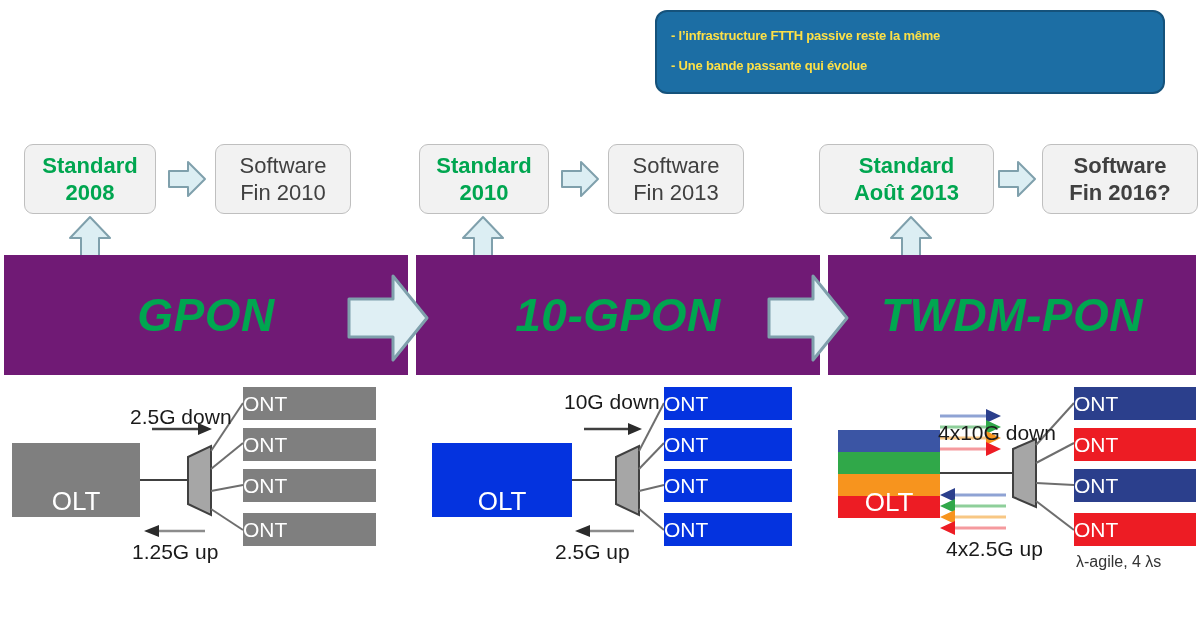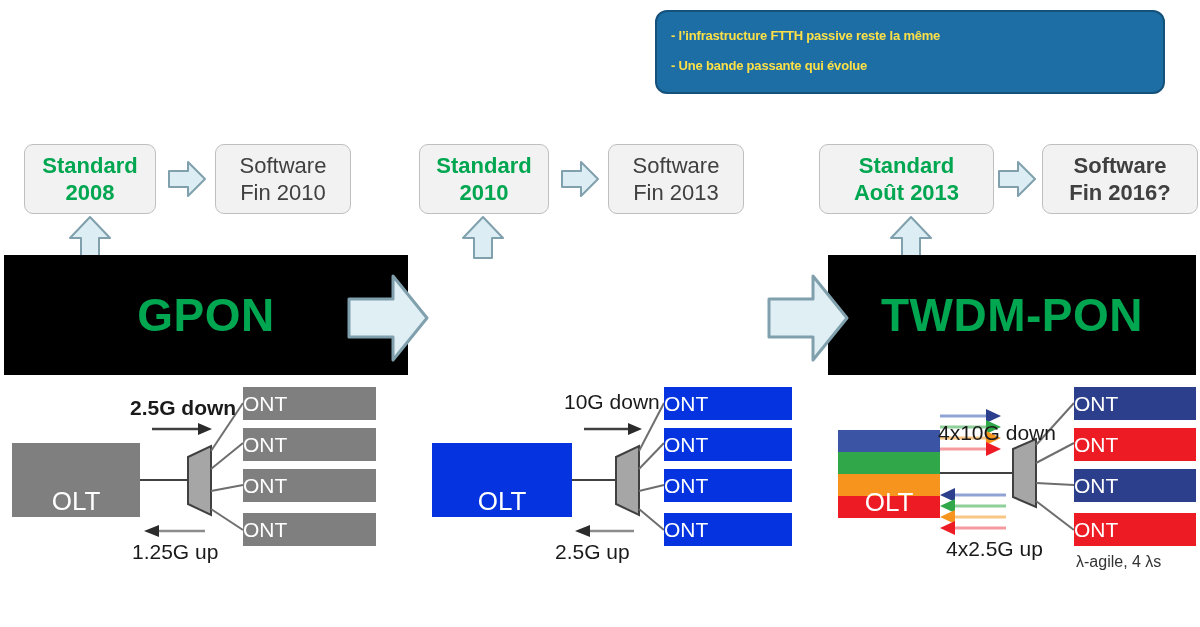--- a/index.html
+++ b/index.html
@@ -24,22 +24,22 @@
   .sw  span{color:#404040;font-size:22px;}
   .sw.bold span{font-weight:bold;}
 
   
   .miniarrow{position:absolute;width:42px;height:42px;}
 
   
   .uparrow{position:absolute;width:46px;height:44px;}
 
   
-  .band{position:absolute;top:255px;height:120px;background:#000000;
-        display:flex;align-items:center;}
+  .band{position:absolute;top:255px;height:120px;background:#701a75;
+        display:flex;align-items:center;font-style:italic;}
   .band .title{width:100%;text-align:center;color:#00A650;font-weight:bold;
                font-size:46px;letter-spacing:0.5px;}
 
   
   .bigarrow{position:absolute;top:272px;width:86px;height:92px;}
 
   
   .diagram{position:absolute;top:385px;height:200px;}
   .olt{position:absolute;display:flex;align-items:flex-end;justify-content:center;
        color:#ffffff;font-size:26px;}
@@ -121,20 +121,23 @@
   </div>
   <div class="uparrow" style="left:888px;top:215px;">
     <svg width="46" height="44" viewBox="0 0 46 44">
       <polygon points="23,2 43,23 32,23 32,43 14,43 14,23 3,23" fill="#DCEEF3" stroke="#7FA0AC" stroke-width="2" stroke-linejoin="round"></polygon>
     </svg>
   </div>
 
   <div class="band" style="left:4px;width:404px;">
     <div class="title">GPON</div>
   </div>
+  <div class="band" style="left:416px;width:404px;">
+    <div class="title">10-GPON</div>
+  </div>
   <div class="band" style="left:828px;width:368px;">
     <div class="title">TWDM-PON</div>
   </div>
 
   <div class="bigarrow" style="left:345px;">
     <svg width="86" height="92" viewBox="0 0 86 92">
       <polygon points="4,27 48,27 48,4 82,46 48,88 48,65 4,65" fill="#DFEFF4" stroke="#7FA0AC" stroke-width="3" stroke-linejoin="round"></polygon>
     </svg>
   </div>
   <div class="bigarrow" style="left:765px;">
@@ -169,21 +172,21 @@
     </div>
     <div class="ont gray" style="left:243px;top:43px;width:133px;height:33px;">
       <span>ONT</span>
     </div>
     <div class="ont gray" style="left:243px;top:84px;width:133px;height:33px;">
       <span>ONT</span>
     </div>
     <div class="ont gray" style="left:243px;top:128px;width:133px;height:33px;">
       <span>ONT</span>
     </div>
-    <div class="ratelabel" style="left:130px;top:11px;font-weight:bold;">2.5G down</div>
+    <div class="ratelabel" style="left:130px;top:20px;">2.5G down</div>
     <div class="ratelabel" style="left:132px;top:155px;">1.25G up</div>
   </div>
 
   <div class="diagram" style="left:416px;width:400px;">
     <svg width="400" height="200" viewBox="0 0 400 200" style="position:absolute;left:0;top:0;">
       <line x1="156" y1="95" x2="200" y2="95" stroke="#404040" stroke-width="2"></line>
       <polygon points="200,72 223,61 223,130 200,119" fill="#A6A6A6" stroke="#404040" stroke-width="2"></polygon>
       <line x1="223" y1="66" x2="248" y2="18" stroke="#6E6E6E" stroke-width="2"></line>
       <line x1="223" y1="84" x2="248" y2="58" stroke="#6E6E6E" stroke-width="2"></line>
       <line x1="223" y1="106" x2="248" y2="100" stroke="#6E6E6E" stroke-width="2"></line>

